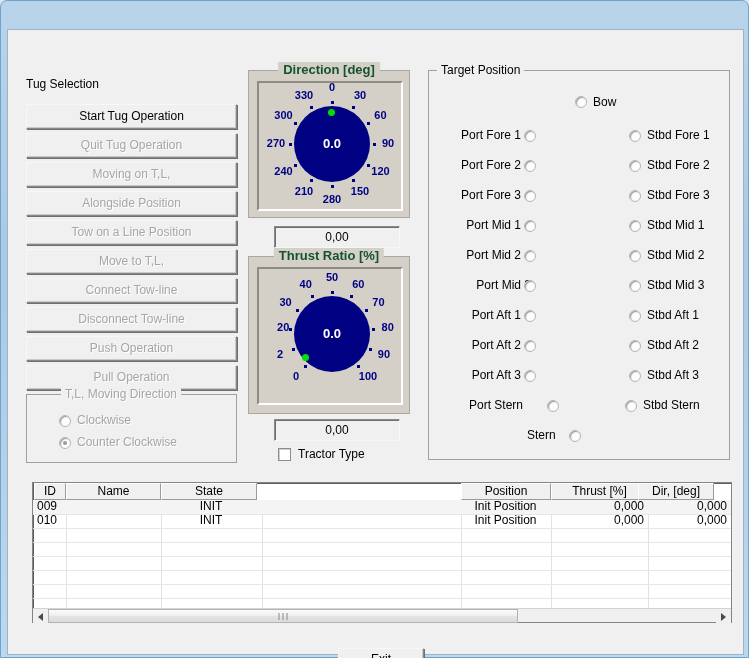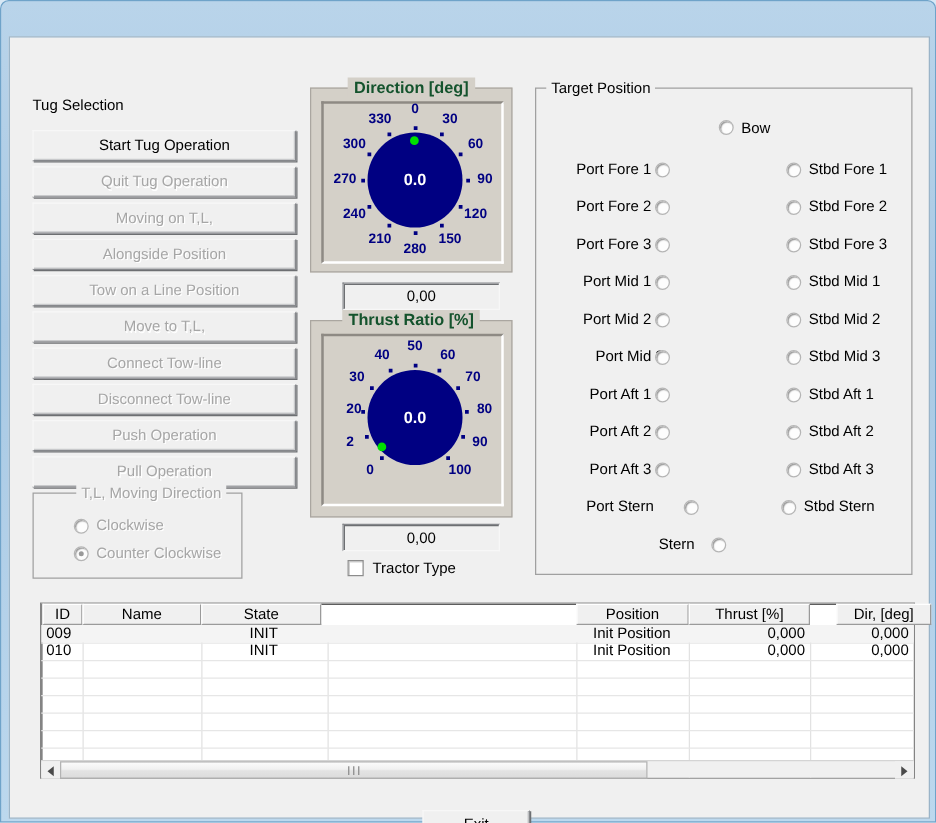--- a/index.html
+++ b/index.html
@@ -215,21 +215,21 @@
         <div class="btn disabled" style="left: 18px; top: 132px; width: 211px; height: 25px; line-height: 23px;">Moving on T,L,</div>
         <div class="btn disabled" style="left: 18px; top: 161px; width: 211px; height: 25px; line-height: 23px;">Alongside Position</div>
         <div class="btn disabled" style="left: 18px; top: 190px; width: 211px; height: 25px; line-height: 23px;">Tow on a Line Position</div>
         <div class="btn disabled" style="left: 18px; top: 219px; width: 211px; height: 25px; line-height: 23px;">Move to T,L,</div>
         <div class="btn disabled" style="left: 18px; top: 248px; width: 211px; height: 25px; line-height: 23px;">Connect Tow-line</div>
         <div class="btn disabled" style="left: 18px; top: 277px; width: 211px; height: 25px; line-height: 23px;">Disconnect Tow-line</div>
         <div class="btn disabled" style="left: 18px; top: 306px; width: 211px; height: 25px; line-height: 23px;">Push Operation</div>
         <div class="btn disabled" style="left: 18px; top: 335px; width: 211px; height: 25px; line-height: 23px;">Pull Operation</div>
       </div>
 
-    <div class="group" style="left:18px;top:364px;width:168px;height:69px;">
+    <div class="group" style="left:18px;top:364px;width:211px;height:69px;">
       <div class="gtitle lbl dis" style="left:34px;">T,L, Moving Direction</div>
       <div class="radio" style="left:32px;top:20px;"></div>
       <div class="lbl dis" style="left:50px;top:18px;">Clockwise</div>
       <div class="radio checked" style="left:32px;top:42px;"></div>
       <div class="lbl dis" style="left:50px;top:40px;">Counter Clockwise</div>
     </div>
 
     <div class="dialgroup" style="left:240px;top:40px;width:162px;height:148px;">
       <div class="dtitle">Direction [deg]</div>
       <div class="dialinner" style="left:8px;top:10px;width:146px;height:130px;">
@@ -377,21 +377,21 @@
           <div class="gridrow" style="top: 101px;"></div>
           <div class="gridrow" style="top: 115px;"></div>
           <div class="gridrow" style="top: 129px;"></div>
         </div>
       <div id="hdr">
           <div class="hcell" style="left: 1px; width: 32px;">ID</div>
           <div class="hcell" style="left: 33px; width: 95px;">Name</div>
           <div class="hcell" style="left: 128px; width: 96px;">State</div>
           <div class="hcell" style="left: 428px; width: 90px;">Position</div>
           <div class="hcell" style="left: 518px; width: 97px;">Thrust [%]</div>
-          <div class="hcell" style="left: 636px; width: 76px;">Dir, [deg]</div>
+          <div class="hcell" style="left: 605px; width: 76px;">Dir, [deg]</div>
         </div>
       <div id="rows">
           <div class="row alt" style="top: 17px;">
             <div class="cell" style="left: 4px; width: 25px; text-align: left;">009</div>
             <div class="cell" style="left: 36px; width: 88px; text-align: left;"></div>
             <div class="cell" style="left: 131px; width: 94px; text-align: center;">INIT</div>
             <div class="cell" style="left: 232px; width: 192px; text-align: center;"></div>
             <div class="cell" style="left: 431px; width: 83px; text-align: center;">Init Position</div>
             <div class="cell" style="left: 521px; width: 90px; text-align: right;">0,000</div>
             <div class="cell" style="left: 618px; width: 76px; text-align: right;">0,000</div>

